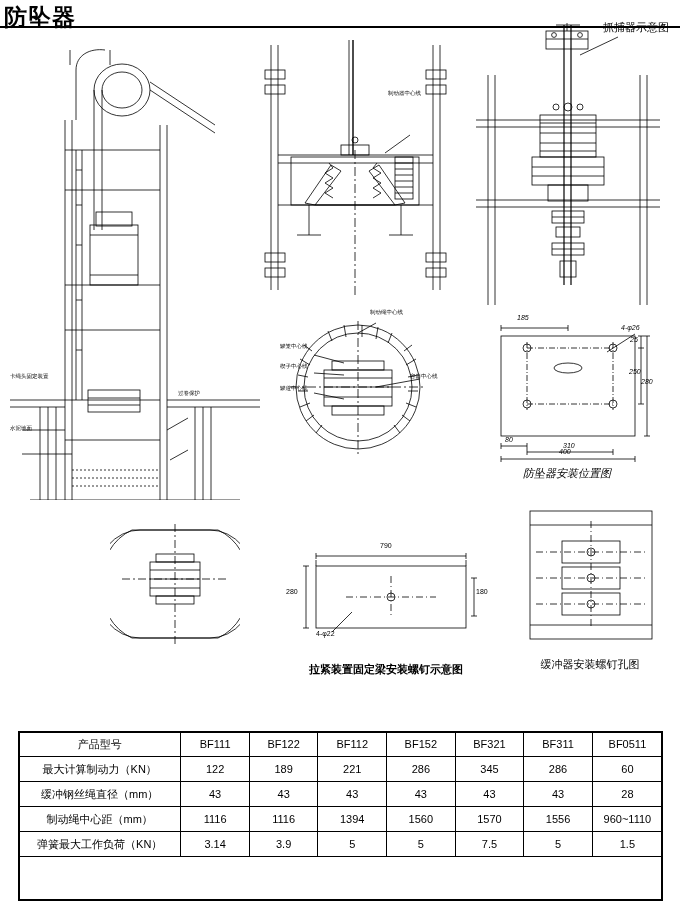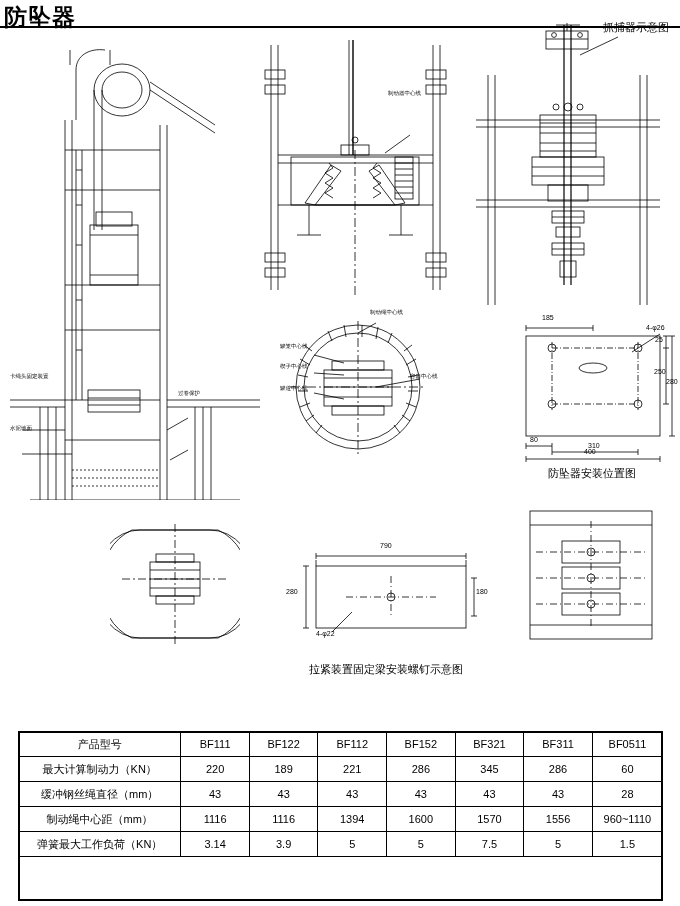--- a/index.html
+++ b/index.html
@@ -228,21 +228,21 @@
         <path d="M86,84 L56,78"></path>
       </g>
     </svg>
     <div class="lbl" style="left:112px;top:-6px;">制动绳中心线</div>
     <div class="lbl" style="left:22px;top:28px;">罐笼中心线</div>
     <div class="lbl" style="left:22px;top:48px;">楔子中心线</div>
     <div class="lbl" style="left:152px;top:58px;">容器中心线</div>
     <div class="lbl" style="left:22px;top:70px;">罐道中心线</div>
   </div>
 
-  <div class="fig" style="left:510px;top:318px;">
+  <div class="fig" style="left:485px;top:318px;font-style:italic;">
     <svg width="165" height="145" viewBox="0 0 165 145">
       <g stroke="#000" fill="none" stroke-width="0.8">
         <rect x="16" y="18" width="134" height="100"></rect>
         <ellipse cx="83" cy="50" rx="14" ry="5"></ellipse>
         <circle cx="42" cy="30" r="4"></circle>
         <circle cx="42" cy="86" r="4"></circle>
         <circle cx="128" cy="30" r="4"></circle>
         <circle cx="128" cy="86" r="4"></circle>
         <path d="M42,30 L128,30" stroke-dasharray="6,2,1,2"></path>
         <path d="M42,86 L128,86" stroke-dasharray="6,2,1,2"></path>
@@ -309,61 +309,62 @@
 
         <path d="M188,38 L188,76 M185,38 L191,38 M185,76 L191,76"></path>
 
         <path d="M66,72 L46,92"></path>
       </g>
     </svg>
     <div class="lbl7" style="left:94px;top:2px;">790</div>
     <div class="lbl7" style="left:0px;top:48px;">280</div>
     <div class="lbl7" style="left:190px;top:48px;">180</div>
     <div class="lbl7" style="left:30px;top:90px;">4-φ22</div>
-    <div class="cap" style="left:-16px;top:122px;width:232px;">拉紧装置固定梁安装螺钉示意图</div>
+    <div class="cap" style="left:-16px;top:122px;width:232px;font-weight:bold;">拉紧装置固定梁安装螺钉示意图</div>
   </div>
 
   <div class="fig" style="left:520px;top:505px;">
     <svg width="140" height="145" viewBox="0 0 140 145">
       <g stroke="#000" fill="none" stroke-width="0.8">
         <rect x="10" y="6" width="122" height="128"></rect>
         <rect x="42" y="36" width="58" height="22"></rect>
         <rect x="42" y="62" width="58" height="22"></rect>
         <rect x="42" y="88" width="58" height="22"></rect>
         <circle cx="71" cy="47" r="4"></circle>
         <circle cx="71" cy="73" r="4"></circle>
         <circle cx="71" cy="99" r="4"></circle>
         <path d="M16,47 L126,47" stroke-dasharray="7,3,1,3"></path>
         <path d="M16,73 L126,73" stroke-dasharray="7,3,1,3"></path>
         <path d="M16,99 L126,99" stroke-dasharray="7,3,1,3"></path>
         <path d="M71,16 L71,124" stroke-dasharray="7,3,1,3"></path>
         <path d="M10,20 L132,20"></path>
         <path d="M10,120 L132,120"></path>
       </g>
     </svg>
+    <div class="cap" style="left:-20px;top:152px;width:180px;">缓冲器安装螺钉孔图</div>
   </div>
 
   <div class="tbl-wrap">
     <table class="spec">
       <thead>
         <tr>
           <td>产品型号</td>
           <td class="c">BF111</td>
           <td class="c">BF122</td>
           <td class="c">BF112</td>
           <td class="c">BF152</td>
           <td class="c">BF321</td>
           <td class="c">BF311</td>
           <td class="c">BF0511</td>
         </tr>
       </thead>
       <tbody>
         <tr>
           <td>最大计算制动力（KN）</td>
-          <td class="c">220</td>
+          <td class="c">122</td>
           <td class="c">189</td>
           <td class="c">221</td>
           <td class="c">286</td>
           <td class="c">345</td>
           <td class="c">286</td>
           <td class="c">60</td>
         </tr>
         <tr>
           <td>缓冲钢丝绳直径（mm）</td>
           <td class="c">43</td>
@@ -372,21 +373,21 @@
           <td class="c">43</td>
           <td class="c">43</td>
           <td class="c">43</td>
           <td class="c">28</td>
         </tr>
         <tr>
           <td>制动绳中心距（mm）</td>
           <td class="c">1116</td>
           <td class="c">1116</td>
           <td class="c">1394</td>
-          <td class="c">1600</td>
+          <td class="c">1560</td>
           <td class="c">1570</td>
           <td class="c">1556</td>
           <td class="c">960~1110</td>
         </tr>
         <tr>
           <td>弹簧最大工作负荷（KN）</td>
           <td class="c">3.14</td>
           <td class="c">3.9</td>
           <td class="c">5</td>
           <td class="c">5</td>

